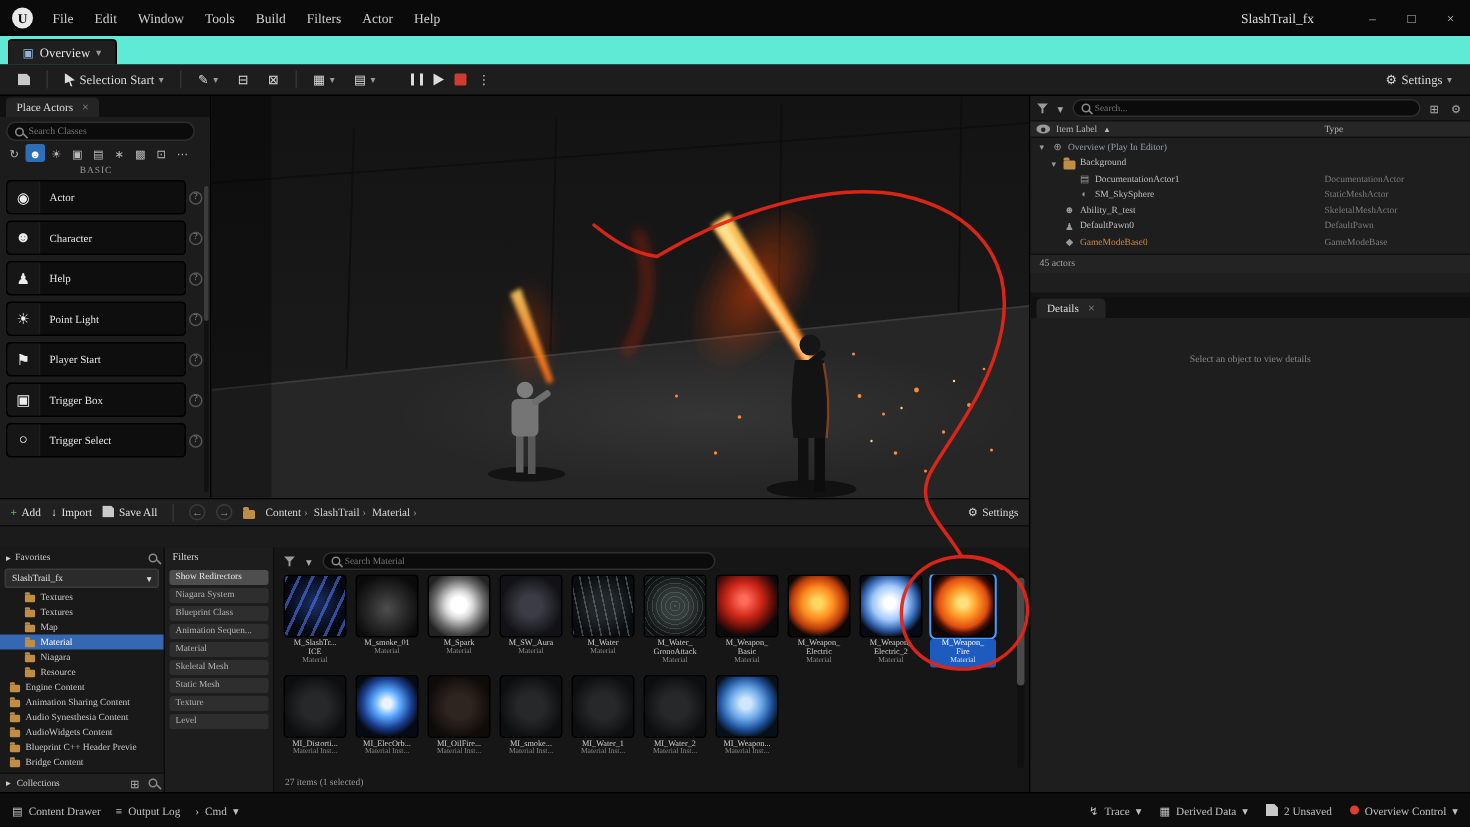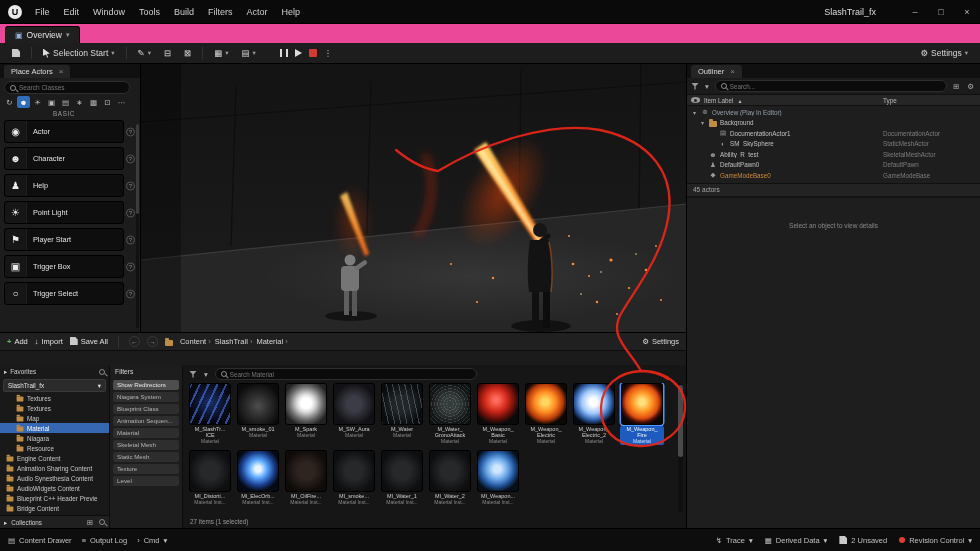--- a/index.html
+++ b/index.html
@@ -1,18 +1,18 @@
 <!DOCTYPE html>
 <html><head>
 <meta charset="utf-8">
 <style>
   *{margin:0;padding:0;box-sizing:border-box}
   html,body{background:#000}
   #app{position:relative;width:980px;height:551px;background:#151515;overflow:hidden;
-       font-family:Liberation Sans, sans-serif;color:#c6c6c6;cursor:default}
+       font-family:Liberation Serif, serif;color:#c6c6c6;cursor:default}
   ul{list-style:none}
   input{font-family:inherit}
   input::placeholder{color:#777}
 
   
   .gi::before{font-style:normal}
   .gi-gear::before{content:"⚙"} .gi-chev::before{content:"▾"} .gi-chevR::before{content:"›"}
   .gi-dots::before{content:"⋮"} .gi-lines::before{content:"≡"}
   .gi-x::before{content:"×"} .gi-plus::before{content:"+";color:#5ec15f;font-weight:bold}
   .gi-import::before{content:"↓"} .gi-back::before{content:"←"} .gi-fwd::before{content:"→"}
@@ -42,21 +42,21 @@
   .titlebar{position:absolute;left:0;top:0;width:980px;height:24px;background:#0a0a0a;border-bottom:1px solid #000;display:flex;align-items:center}
   .ue-logo{width:14px;height:14px;margin:0 6px 0 8px;border-radius:50%;background:#e9e9e9;color:#000;
            font-size:9px;font-weight:bold;display:flex;align-items:center;justify-content:center}
   .menu{display:flex;font-size:9px;color:#cfcfcf}
   .menu li{padding:2px 7px}
   .tb-right{margin-left:auto;display:flex;align-items:center;font-size:9px}
   .project-title{color:#ddd;margin-right:26px}
   .win-btn{width:26px;height:24px;display:flex;align-items:center;justify-content:center;color:#bbb;font-size:9px}
 
   
-  .tabrow{position:absolute;left:0;top:24px;width:980px;height:19px;background:#ec4899;display:flex;align-items:flex-end}
+  .tabrow{position:absolute;left:0;top:24px;width:980px;height:19px;background:#5eead4;display:flex;align-items:flex-end}
   .level-tab{height:17px;margin-left:5px;background:#1f1f1f;border:1px solid #000;border-bottom:none;
              border-radius:3px 3px 0 0;display:flex;align-items:center;gap:4px;padding:0 9px;font-size:8.5px;color:#e2e2e2}
   .level-tab .gi-cube{color:#8fb3d9;font-size:8px}
   .level-tab .gi-chev{color:#9a9a9a;font-size:7px}
 
   
   .toolbar{position:absolute;left:0;top:43px;width:980px;height:21px;background:#1d1d1d;border-bottom:1px solid #000;
            display:flex;align-items:center;gap:3px;padding:0 7px;font-size:8.5px}
   .tbtn{display:flex;align-items:center;gap:3px;padding:2px 5px;border-radius:3px;color:#dadada}
   .tbtn .gi-chev{font-size:6.5px;color:#9a9a9a}
@@ -424,26 +424,20 @@
       <g fill="#ffd98c">
         <circle cx="460" cy="208" r="0.8"></circle>
           <circle cx="495" cy="190" r="0.8"></circle>
           <circle cx="440" cy="230" r="0.8"></circle>
       </g>
     </svg>
   </div>
 
   <div class="right" data-name="right-dock">
     <div class="ol" data-name="outliner-panel">
-      <div class="panel-tabs" data-name="outliner-tab-strip">
-        <div class="ptab" data-name="tab-outliner">
-          <span data-name="tab-label">Outliner</span>
-          <span class="gi gi-x" data-name="close-icon"></span>
-        </div>
-      </div>
       <div class="ol-search" data-name="outliner-filter-row">
         <span class="ic-funnel" data-name="filter-icon"></span>
         <span class="gi gi-chev mini-ic" data-name="chevron-down-icon"></span>
         <div class="srch" data-name="outliner-search">
           <span class="ic-search" data-name="search-icon"></span>
           <input data-name="outliner-search-input" placeholder="Search..." style="">
         </div>
         <span class="gi gi-addf mini-ic" data-name="add-folder-icon"></span>
         <span class="gi gi-gear mini-ic" data-name="gear-icon"></span>
       </div>
@@ -502,20 +496,26 @@
               <span class="rlabel" data-name="actor-label">GameModeBase0</span>
               <span class="rtype" data-name="actor-type">GameModeBase</span>
             </div>
           </div>
       </div>
       <div class="ol-footer" data-name="outliner-footer">
         <span data-name="actor-count">45 actors</span>
       </div>
     </div>
     <div class="dt" data-name="details-panel">
+      <div class="panel-tabs" data-name="details-tab-strip">
+        <div class="ptab" data-name="tab-details">
+          <span data-name="tab-label">Details</span>
+          <span class="gi gi-x" data-name="close-icon"></span>
+        </div>
+      </div>
       <div class="dt-empty" data-name="details-empty-text">Select an object to view details</div>
     </div>
   </div>
 
   <div class="cb" data-name="content-browser-panel">
     <div class="cb-toolbar" data-name="content-browser-toolbar">
       <span class="cbt" data-name="add-button">
         <span class="gi gi-plus" data-name="plus-icon"></span>
         <span data-name="add-label">Add</span>
       </span>
@@ -853,21 +853,21 @@
         <span class="gi gi-grid" data-name="derived-data-icon"></span>
         <span data-name="derived-data-label">Derived Data</span>
         <span class="gi gi-chev" data-name="chevron-down-icon"></span>
       </span>
       <span class="sbi" data-name="unsaved-button">
         <span class="ic-floppy" data-name="save-icon"></span>
         <span data-name="unsaved-label">2 Unsaved</span>
       </span>
       <span class="sbi" data-name="revision-control-button">
         <span class="reddot" data-name="revision-status-icon"></span>
-        <span data-name="revision-control-label">Revision Control</span>
+        <span data-name="revision-control-label">Overview Control</span>
         <span class="gi gi-chev" data-name="chevron-down-icon"></span>
       </span>
     </div>
   </div>
 
   <svg class="annot" data-name="annotation-overlay" viewBox="0 0 980 551">
     <g fill="none" stroke="#e42618" stroke-width="2.3" stroke-linecap="round" opacity="0.95">
       <path d="M 396 150 C 412 163, 424 169, 438 171 C 486 142, 552 121, 600 130 C 652 141, 676 175, 668 219 C 661 257, 637 287, 622 312 C 607 336, 629 349, 641 371"></path>
       <path d="M 641 371 C 666 370, 686 387, 685 408 C 684 432, 662 447, 639 446 C 615 445, 600 429, 601 407 C 602 386, 618 372, 641 371 C 652 371, 661 374, 668 379"></path>
     </g>

